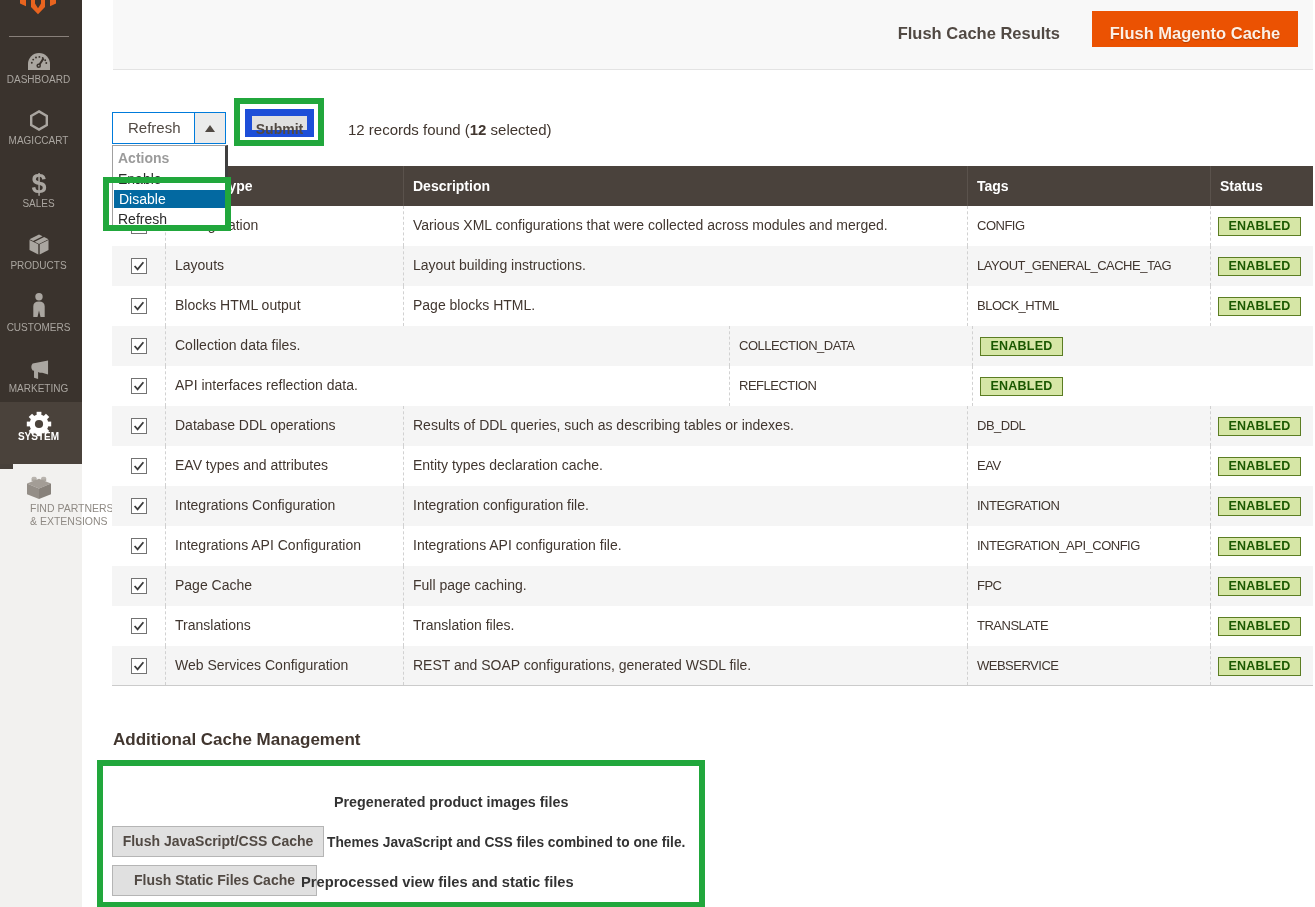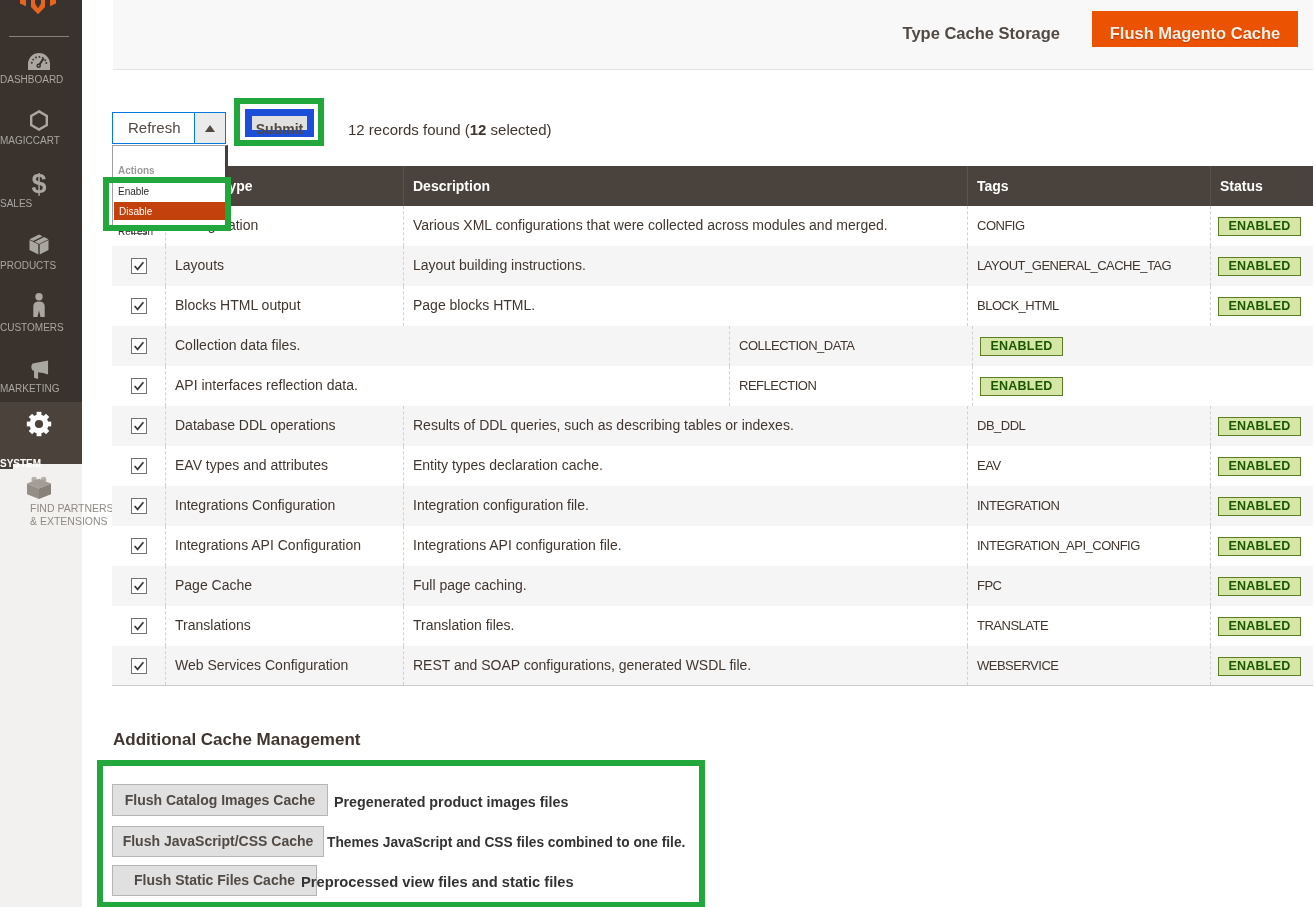--- a/index.html
+++ b/index.html
@@ -5,21 +5,21 @@
 * { margin:0; padding:0; box-sizing:border-box; }
 html,body { width:1315px; height:907px; background:#fff; font-family:"Liberation Sans", sans-serif; overflow:hidden; }
 #page { position:relative; width:1315px; height:907px; }
 
 
 #sidebar { position:absolute; left:0; top:0; width:82px; height:464px; background:#3a332d; }
 #sidebar-lower { position:absolute; left:0; top:464px; width:82px; height:443px; background:#f2f1ef; }
 
 #sidedivider { position:absolute; left:9px; top:36px; width:60px; height:1px; background:#88807a; }
 .nicon { position:absolute; left:0; width:77px; text-align:center; }
-.nlbl { position:absolute; left:0; width:77px; font-size:10px; color:#aaa6a0; line-height:12px; white-space:nowrap; }
+.nlbl { position:absolute; left:0; width:77px; text-align:center; font-size:10px; color:#aaa6a0; line-height:12px; white-space:nowrap; }
 #nav-system { position:absolute; left:0; top:402px; width:82px; height:62px; background:#4a423b; }
 #nav-partners-l1, #nav-partners-l2 { position:absolute; left:0; width:78px; text-align:center; font-size:10.5px; line-height:13px; color:#8f8a84; white-space:nowrap;padding-left:30px; }
 
 
 #actionsbar { position:absolute; left:113px; top:0; width:1200px; height:70px; background:#f8f8f8; border-bottom:1px solid #e3e3e3; }
 #flush-storage { position:absolute; right:253px; top:24px; font-size:16.5px; font-weight:bold; color:#514943; }
 #flush-magento { position:absolute; left:979px; top:11px; width:206px; height:36px; background:#eb5202; color:#fdf0e5; font-weight:bold; font-size:16.5px; text-align:center; line-height:44px; text-shadow:0 1px 1px rgba(0,0,0,0.25); }
 
 
 #selbox { position:absolute; left:112px; top:112px; width:114px; height:32px; background:#fff; border:1px solid #007bdb; }
@@ -48,22 +48,22 @@
 .cb { position:absolute; top:12px; left:19px; width:16px; height:16px; border:1px solid #737373; background:#fff; }
 .badge { position:absolute; top:11px; left:7px; width:83px; height:19px; background:#d6e6a6; border:1.5px solid #5b7d23; color:#1a5800; font-weight:bold; font-size:12.5px; letter-spacing:0.2px; text-align:center; line-height:16px; }
 
 
 #addtitle { position:absolute; left:113px; top:730px; font-size:17px; font-weight:bold; color:#41362f; }
 .flushbtn { position:absolute; left:112px; height:30px; background:#e0e0e0; border:1px solid #b5b5b5; color:#514943; font-weight:bold; font-size:14px; text-align:center; }
 .flushlbl { position:absolute; font-size:14.3px; font-weight:bold; color:#333; }
 
 
 #dropdown { position:absolute; left:112px; top:145px; width:116px; height:86px; background:#fff; border:1px solid #a0a0a0; border-right:3px solid #3f3f3f; }
-#dropdown .opt { position:absolute; left:0; width:100%; height:19px; line-height:19px; padding-left:5px; font-size:10px; color:#2b2b2b;margin-top:12px; }
-#dropdown .opt.selected { background:#c2410c; color:#fff; left:1px; width:111px; height:18px; }
+#dropdown .opt { position:absolute; left:0; width:100%; height:19px; line-height:19px; padding-left:5px; font-size:14px; color:#2b2b2b; }
+#dropdown .opt.selected { background:#0369a1; color:#fff; left:1px; width:111px; height:18px; }
 #dropdown .opt.group { color:#9b9b9b; font-weight:bold; }
 
 
 .grect { position:absolute; border:6px solid #21a73c; background:transparent; z-index:50; }
 </style>
 </head>
 <body>
 <div id="page">
 
   <div id="sidebar"></div>
@@ -128,37 +128,37 @@
           <rect x="10.6" y="0.8" width="4.8" height="5" transform="rotate(45 13 13)"></rect>
           <rect x="10.6" y="0.8" width="4.8" height="5" transform="rotate(90 13 13)"></rect>
           <rect x="10.6" y="0.8" width="4.8" height="5" transform="rotate(135 13 13)"></rect>
           <rect x="10.6" y="0.8" width="4.8" height="5" transform="rotate(180 13 13)"></rect>
           <rect x="10.6" y="0.8" width="4.8" height="5" transform="rotate(225 13 13)"></rect>
           <rect x="10.6" y="0.8" width="4.8" height="5" transform="rotate(270 13 13)"></rect>
           <rect x="10.6" y="0.8" width="4.8" height="5" transform="rotate(315 13 13)"></rect>
       </g>
       <circle cx="13" cy="13" r="4.1" fill="#4a423b"></circle>
     </svg>
-    <div class="nlbl" style="top:56px; color:#fff; font-weight:bold;">SYSTEM</div>
+    <div class="nlbl" style="top:29px; color:#fff; font-weight:bold;">SYSTEM</div>
   </div>
 
   <div class="nicon" style="top:475px;"><svg width="30" height="25" viewBox="0 0 30 25">
     <rect x="7.6" y="3.2" width="5" height="3" fill="#aba69f"></rect>
     <ellipse cx="10.1" cy="3.2" rx="2.5" ry="1.4" fill="#b9b4ae"></ellipse>
     <rect x="17.2" y="3.2" width="5" height="3" fill="#aba69f"></rect>
     <ellipse cx="19.7" cy="3.2" rx="2.5" ry="1.4" fill="#b9b4ae"></ellipse>
     <path fill="#a39d96" d="M15 3.8 L27 8.6 L15 13.4 L3 8.6 Z"></path>
     <path fill="#948e87" d="M3 8.6 L15 13.4 V24 L3 19.2 Z"></path>
     <path fill="#87817a" d="M27 8.6 L15 13.4 V24 L27 19.2 Z"></path>
   </svg></div>
   <div id="nav-partners-l1" style="top:502px;">FIND PARTNERS</div>
   <div id="nav-partners-l2" style="top:515px;">&amp; EXTENSIONS</div>
 
   <div id="actionsbar">
-    <div id="flush-storage">Type Cache Storage</div>
+    <div id="flush-storage">Flush Cache Results</div>
     <div id="flush-magento">Flush Magento Cache</div>
   </div>
 
   <div id="selbox">
     <span class="txt">Refresh</span>
     <span class="arrowpart">
         <span class="tri"></span>
       </span>
   </div>
   <div id="submitbtn">Submit</div>
@@ -346,21 +346,20 @@
         <div class="c-type">Web Services Configuration</div>
         <div class="c-desc">REST and SOAP configurations, generated WSDL file.</div>
         <div class="c-tags">WEBSERVICE</div>
         <div class="c-status">
           <span class="badge">ENABLED</span>
         </div>
       </div>
   </div>
 
   <div id="addtitle">Additional Cache Management</div>
-  <div class="flushbtn" style="top:784px; width:216px; height:32px; line-height:30px;">Flush Catalog Images Cache</div>
   <div class="flushlbl" style="left:334px; top:794px;">Pregenerated product images files</div>
   <div class="flushbtn" style="top:826px; width:212px; height:31px; line-height:29px;">Flush JavaScript/CSS Cache</div>
   <div class="flushlbl" style="left:327px; top:835px; font-size:13.75px;">Themes JavaScript and CSS files combined to one file.</div>
   <div class="flushbtn" style="top:865px; width:205px; height:31px; line-height:29px;">Flush Static Files Cache</div>
   <div class="flushlbl" style="left:301px; top:874px; font-size:14.7px;">Preprocessed view files and static files</div>
 
   <div id="dropdown">
     <div class="opt group" style="top:3px;">Actions</div>
     <div class="opt" style="top:24px;">Enable</div>
     <div class="opt selected" style="top:44px;">Disable</div>

